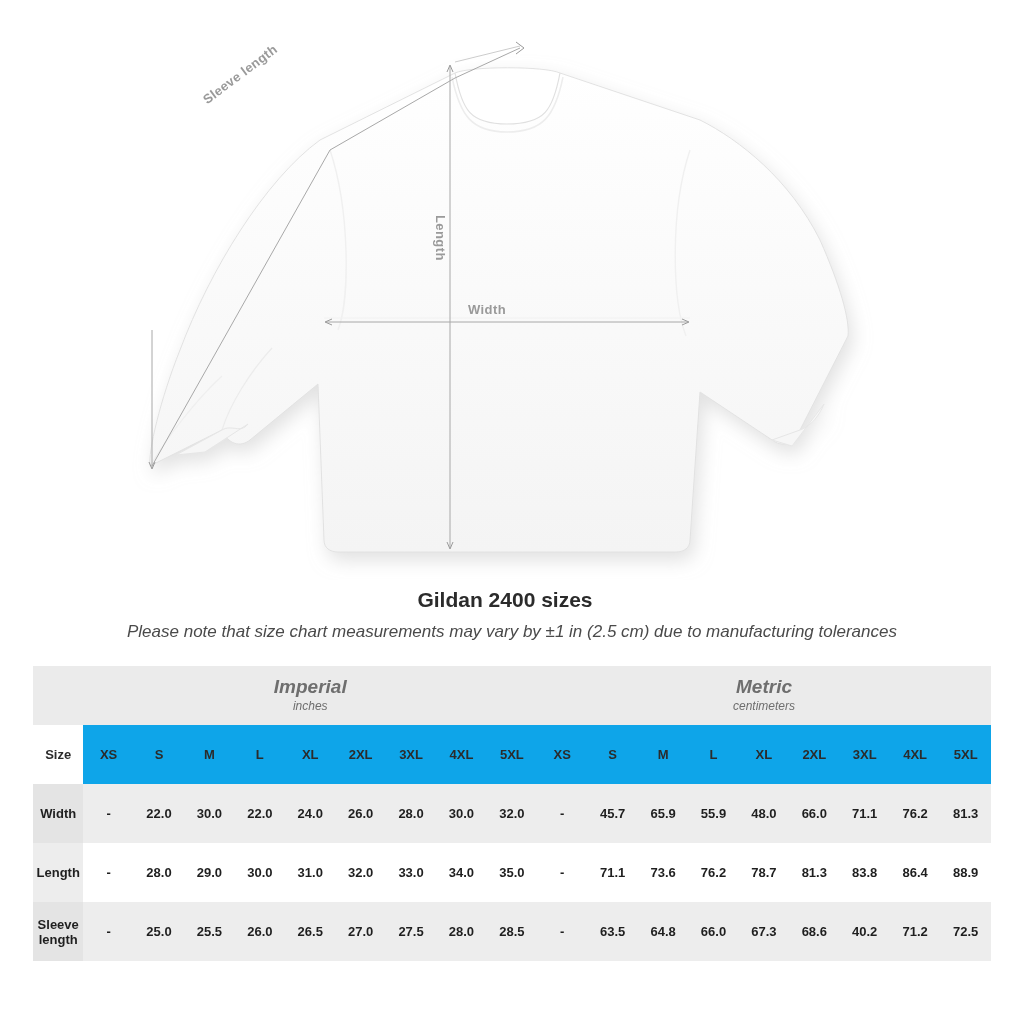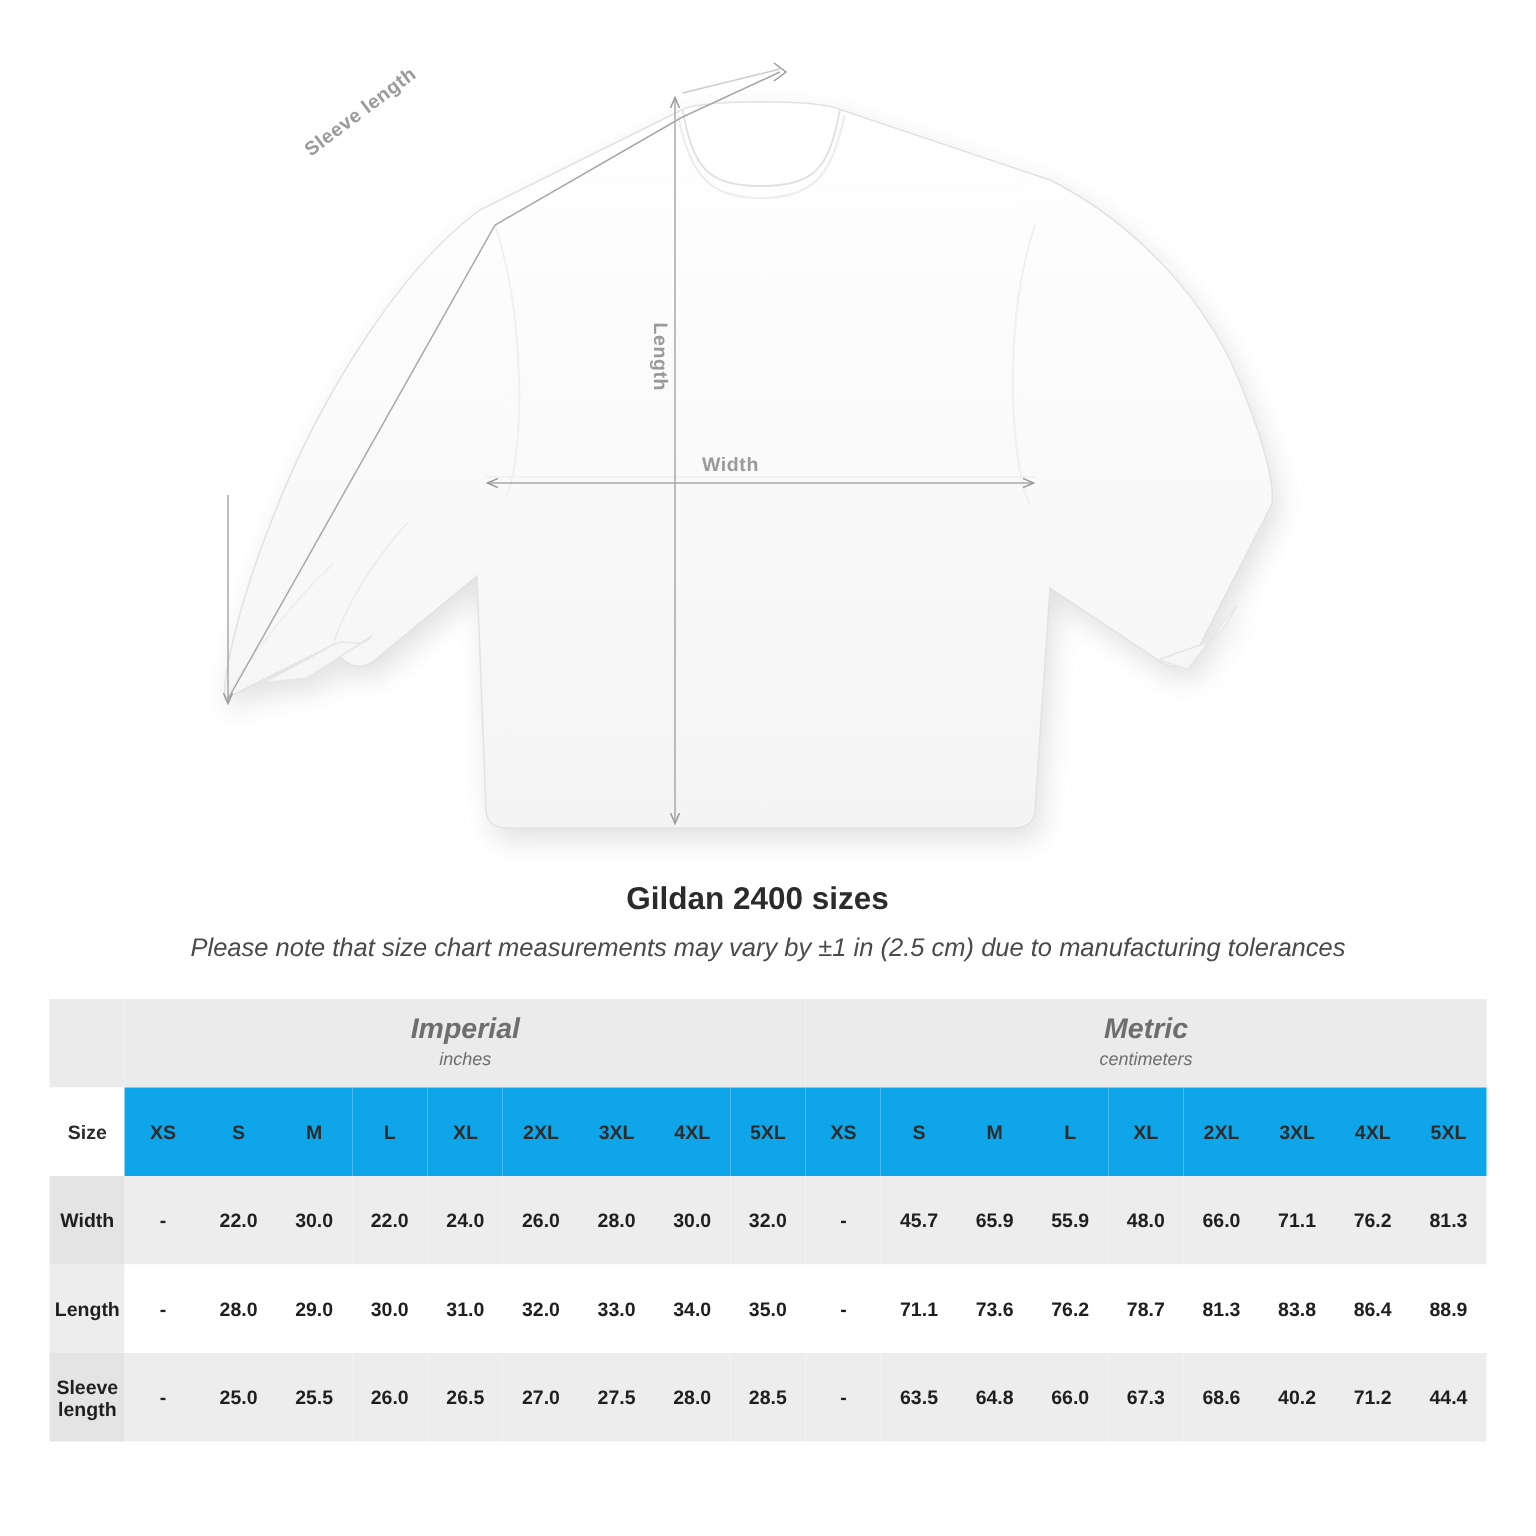--- a/index.html
+++ b/index.html
@@ -308,19 +308,19 @@
             <td>28.0</td>
             <td>28.5</td>
             <td class="v-split">-</td>
             <td>63.5</td>
             <td>64.8</td>
             <td>66.0</td>
             <td>67.3</td>
             <td>68.6</td>
             <td>40.2</td>
             <td>71.2</td>
-            <td>44.4</td>
+            <td>72.5</td>
           </tr>
         </tbody>
     </table>
   </div>
 
 </div>
 
 </body></html>

